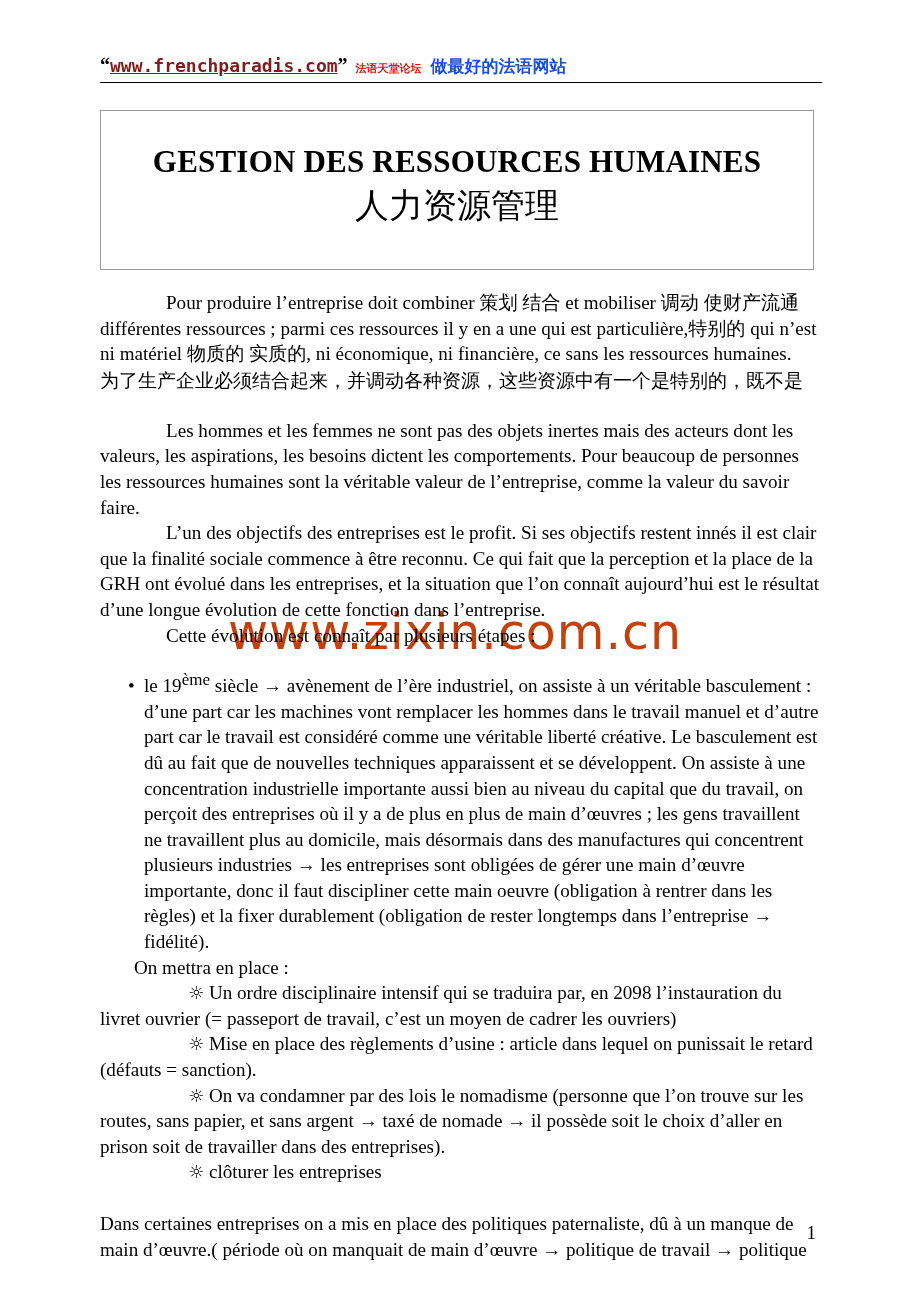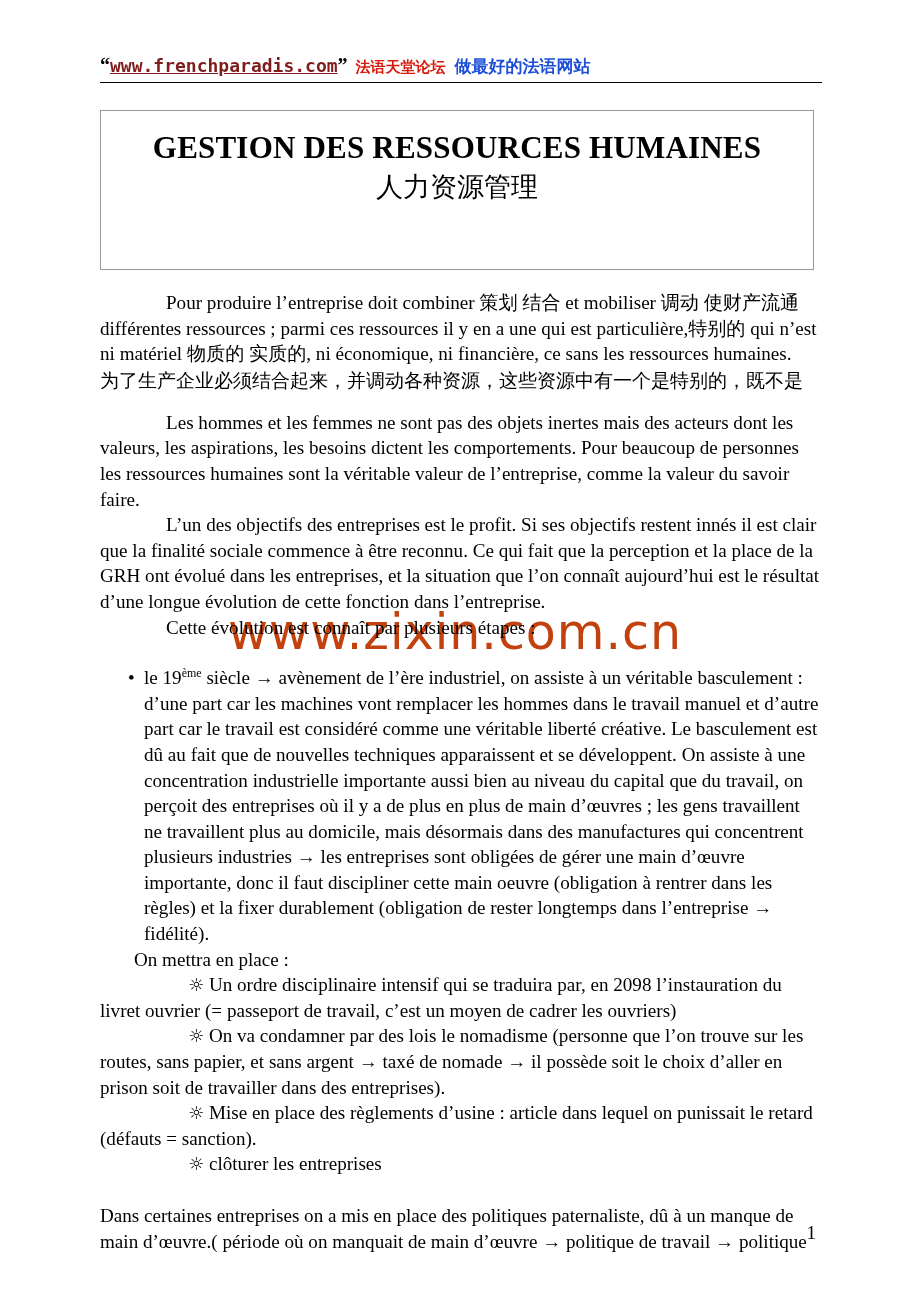--- a/index.html
+++ b/index.html
@@ -38,21 +38,21 @@
   .header-url {
     font-family: "DejaVu Sans Mono", "Liberation Mono", monospace;
     font-size: 18px;
     font-weight: bold;
     color: #7f1d1d;
     text-decoration: underline;
     letter-spacing: 0px;
   }
   .header-cn-red {
     font-family: Liberation Serif, serif;
-    font-size: 15px;
+    font-size: 11px;
     font-weight: bold;
     color: #d81a0b;
     margin-left: 8px;
   }
   .header-cn-black {
     font-family: "DejaVu Sans", "Liberation Sans", sans-serif;
     font-size: 17px;
     font-weight: bold;
     color: #1d4ed8;
     margin-left: 9px;
@@ -64,34 +64,34 @@
     left: 100px;
     top: 110px;
     width: 714px;
     height: 160px;
     border: 1.2px solid #9a9a9a;
     box-sizing: border-box;
     display: flex;
     flex-direction: column;
     align-items: center;
     justify-content: flex-start;
-    padding-top: 20px;
+    padding-top: 34px;
   }
   .title-main {
     font-family: "Liberation Serif", "DejaVu Serif", serif;
     font-size: 31px;
     font-weight: bold;
     letter-spacing: 0.2px;
     line-height: 1.12;
     text-align: center;
     color: #000000;
   }
   .title-sub {
     font-family: "DejaVu Sans", "Liberation Sans", sans-serif;
-    font-size: 27px;
+    font-size: 34px;
     font-weight: normal;
     line-height: 1.25;
     text-align: center;
     margin-top: 4px;
     color: #000000;
   }
 
   
   .watermark {
     position: absolute;
@@ -115,21 +115,21 @@
     z-index: 2;
     font-size: 19.1px;
     line-height: 25.6px;
     text-align: left;
     color: #000000;
   }
   .para {
     margin: 0;
     text-indent: 66px;
   }
-  .para.gap { margin-top: 17px; }
+  .para.gap { margin-top: 25px; }
   .cnline {
     font-family: "DejaVu Sans", "Liberation Sans", sans-serif;
     font-size: 19px;
     line-height: 26px;
     margin: 0;
     text-indent: 0;
   }
 
   
   .bullet-row {
@@ -144,21 +144,21 @@
     box-sizing: border-box;
     font-size: 19px;
     line-height: 25.6px;
   }
   .bullet-text {
     flex: 1 1 auto;
     font-size: 19.1px;
     line-height: 25.6px;
   }
   sup.ord {
-    font-size: 12px;
+    font-size: 17px;
     vertical-align: super;
     line-height: 0;
   }
 
   .sub-lead {
     margin: 0;
     text-indent: 34px;
     font-size: 19.1px;
     line-height: 25.6px;
   }
@@ -217,22 +217,22 @@
     <p class="para">Cette évolution est connaît par plusieurs étapes :</p>
 
     <div class="bullet-row">
       <div class="bullet-mark">•</div>
       <div class="bullet-text"><span>le 19</span><sup class="ord">ème</sup><span> siècle → avènement de l’ère industriel, on assiste à un véritable basculement : d’une part car les machines vont remplacer les hommes dans le travail manuel et d’autre part car le travail est considéré comme une véritable liberté créative. Le basculement est dû au fait que de nouvelles techniques apparaissent et se développent. On assiste à une concentration industrielle importante aussi bien au niveau du capital que du travail, on perçoit des entreprises où il y a de plus en plus de main d’œuvres ; les gens travaillent ne travaillent plus au domicile, mais désormais dans des manufactures qui concentrent plusieurs industries → les entreprises sont obligées de gérer une main d’œuvre importante, donc il faut discipliner cette main oeuvre (obligation à rentrer dans les règles) et la fixer durablement (obligation de rester longtemps dans l’entreprise → fidélité).</span></div>
     </div>
 
     <p class="sub-lead">On mettra en place :</p>
 
     <p class="sun-item"><span class="sun">☼</span> <span>Un ordre disciplinaire intensif qui se traduira par, en 2098 l’instauration du livret ouvrier (= passeport de travail, c’est un moyen de cadrer les ouvriers)</span></p>
+    <p class="sun-item"><span class="sun">☼</span> <span>Mise en place des règlements d’usine : article dans lequel on punissait le retard (défauts = sanction).</span></p>
     <p class="sun-item"><span class="sun">☼</span> <span>On va condamner par des lois le nomadisme (personne que l’on trouve sur les routes, sans papier, et sans argent → taxé de nomade → il possède soit le choix d’aller en prison soit de travailler dans des entreprises).</span></p>
-    <p class="sun-item"><span class="sun">☼</span> <span>Mise en place des règlements d’usine : article dans lequel on punissait le retard (défauts = sanction).</span></p>
     <p class="sun-item"><span class="sun">☼</span> <span>clôturer les entreprises</span></p>
 
     <p class="tail-para">Dans certaines entreprises on a mis en place des politiques paternaliste, dû à un manque de main d’œuvre.( période où on manquait de main d’œuvre → politique de travail → politique</p>
   </div>
 
   <div class="page-number">1</div>
 
 </div>
 
 </body></html>

